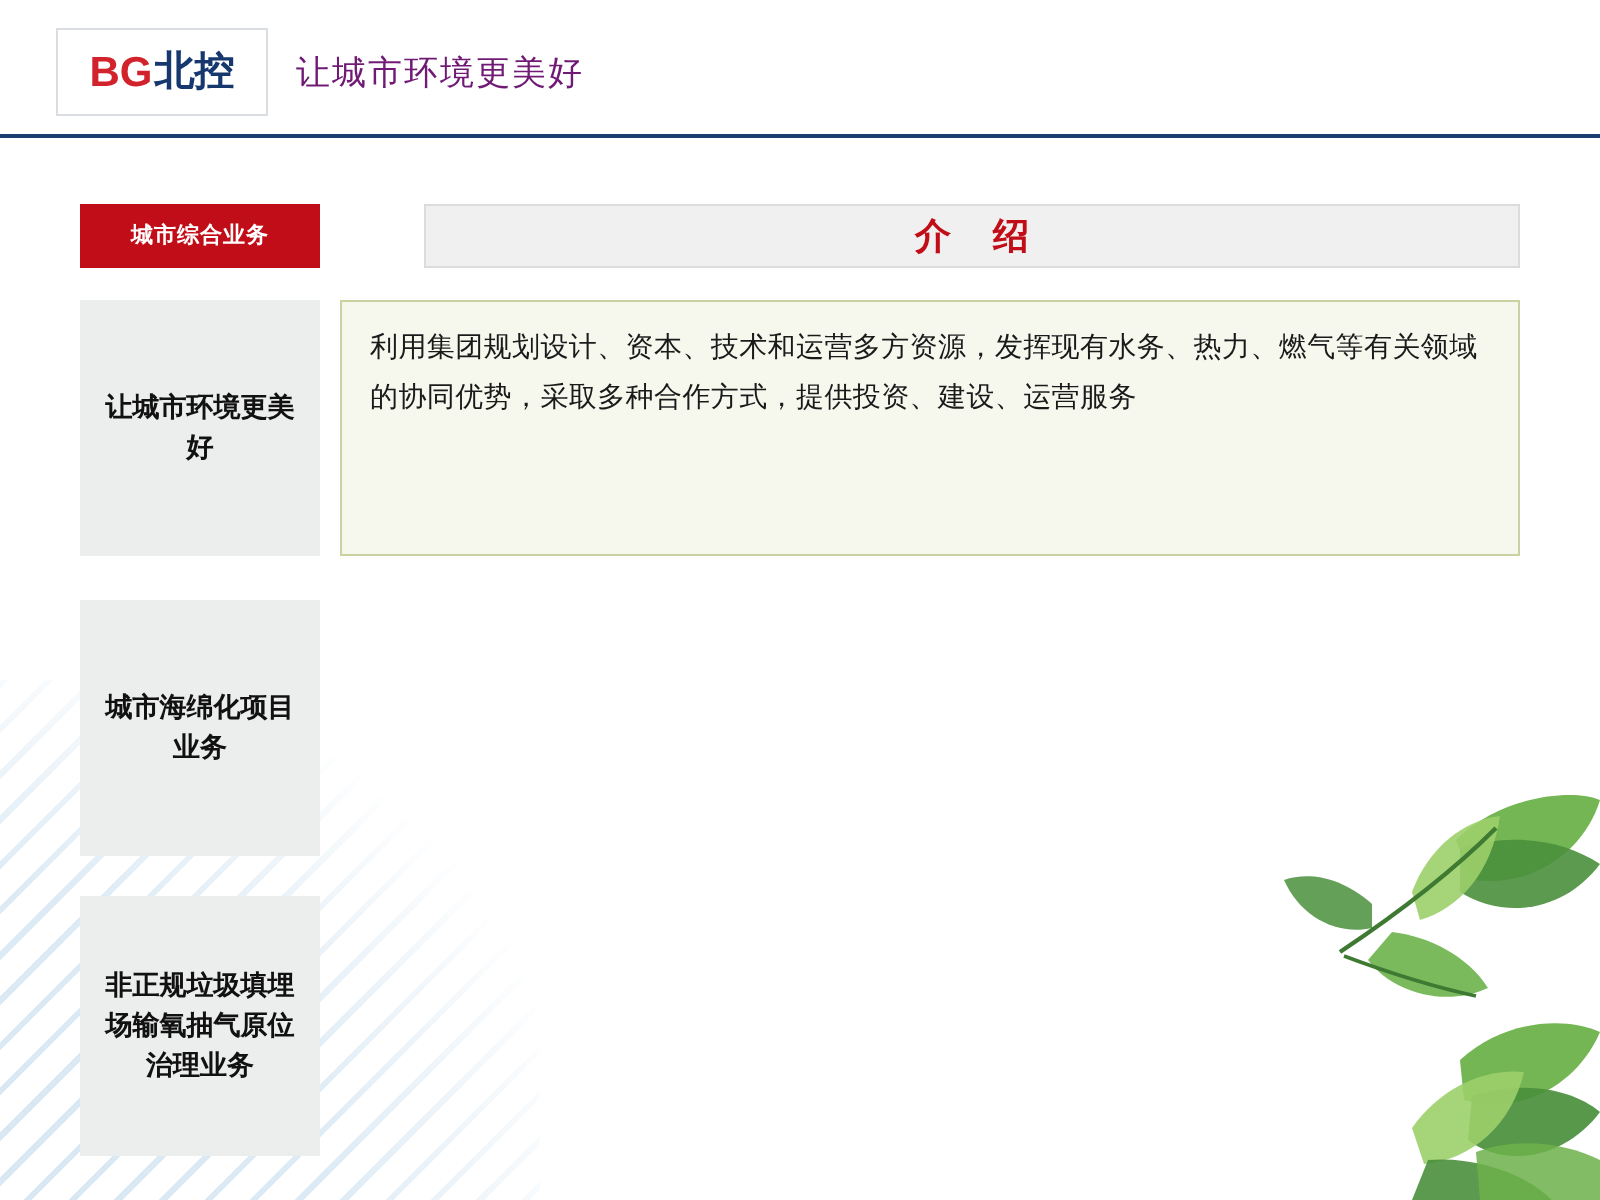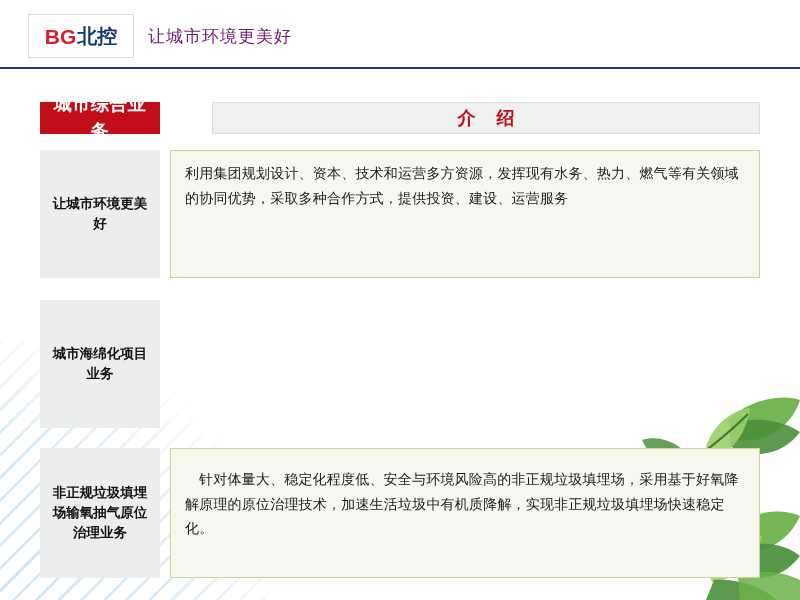--- a/index.html
+++ b/index.html
@@ -133,21 +133,21 @@
     background: #f6f8ee;
     border: 1px solid #c9d3a2;
     padding: 10px 14px;
   }
 
   
   .row-head { top: 34px; height: 32px; }
   .row-head .cell-label {
     background: #c10d17;
     color: #ffffff;
-    font-size: 18px;
+    font-size: 11px;
     letter-spacing: 0.5px;
   }
   .row-head .cell-body {
     background: #f0f0f0;
     border: 1px solid #dcdcdc;
     display: flex;
     align-items: center;
     justify-content: center;
     padding: 0;
     margin-left: 42px;
@@ -222,18 +222,15 @@
       <div class="body-text">利用集团规划设计、资本、技术和运营多方资源，发挥现有水务、热力、燃气等有关领域的协同优势，采取多种合作方式，提供投资、建设、运营服务</div>
     </div>
   </div>
 
   <div class="row row-2">
     <div class="cell-label">城市海绵化项目业务</div>
   </div>
 
   <div class="row row-3">
     <div class="cell-label">非正规垃圾填埋场输氧抽气原位治理业务</div>
-    <div class="cell-body">
-      <div class="body-text">针对体量大、稳定化程度低、安全与环境风险高的非正规垃圾填埋场，采用基于好氧降解原理的原位治理技术，加速生活垃圾中有机质降解，实现非正规垃圾填埋场快速稳定化。</div>
-    </div>
   </div>
 
 </div>
 
 </body></html>

